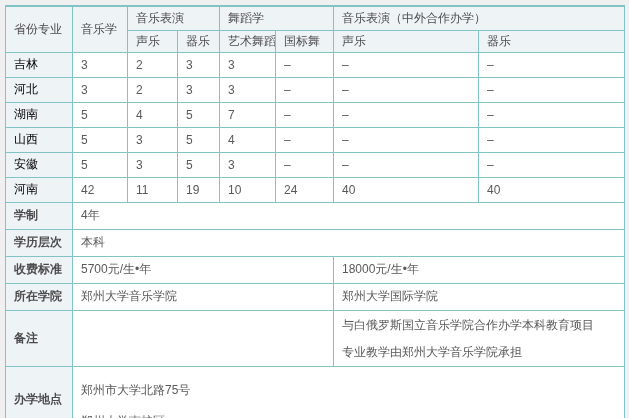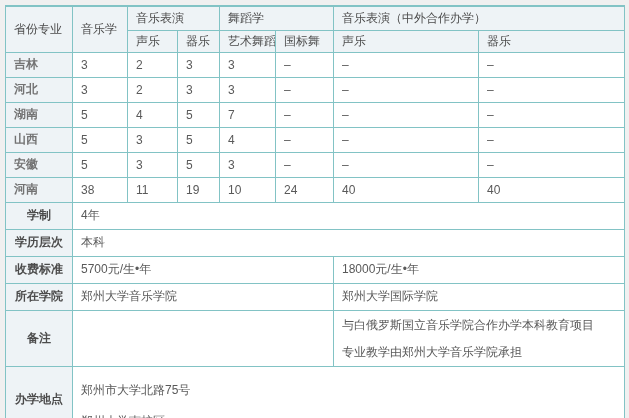--- a/index.html
+++ b/index.html
@@ -36,27 +36,26 @@
     vertical-align: middle;
     overflow: hidden;
     white-space: nowrap;
   }
   th.hdr {
     background: var(--header-bg);
     font-weight: normal;
   }
   th.rowlabel {
     background: var(--header-bg);
-    font-weight: bold;
-    color: #737373;
+    font-weight: normal;
+    color: #000000;
   }
   th.infolabel {
     background: var(--header-bg);
     font-weight: bold;
-    text-align: center;
   }
   td.val { color: #595959; background: var(--cell-bg); }
   tr.h1 { height: 24px; }
   tr.h2 { height: 14px; }
   tr.d  { height: 25px; }
   tr.i  { height: 27px; }
   tr.remarks { height: 56px; }
   tr.loc { height: 42px; }
   .line { line-height: 20px; margin-top: 11px; }
   .rline { line-height: 18px; }
@@ -139,21 +138,21 @@
         <td class="val">5</td>
         <td class="val">3</td>
         <td class="val">5</td>
         <td class="val">3</td>
         <td class="val">–</td>
         <td class="val">–</td>
         <td class="val">–</td>
       </tr>
       <tr class="d">
         <th class="rowlabel">河南</th>
-        <td class="val">38</td>
+        <td class="val">42</td>
         <td class="val">11</td>
         <td class="val">19</td>
         <td class="val">10</td>
         <td class="val">24</td>
         <td class="val">40</td>
         <td class="val">40</td>
       </tr>
 
       <tr class="i">
         <th class="infolabel">学制</th>

